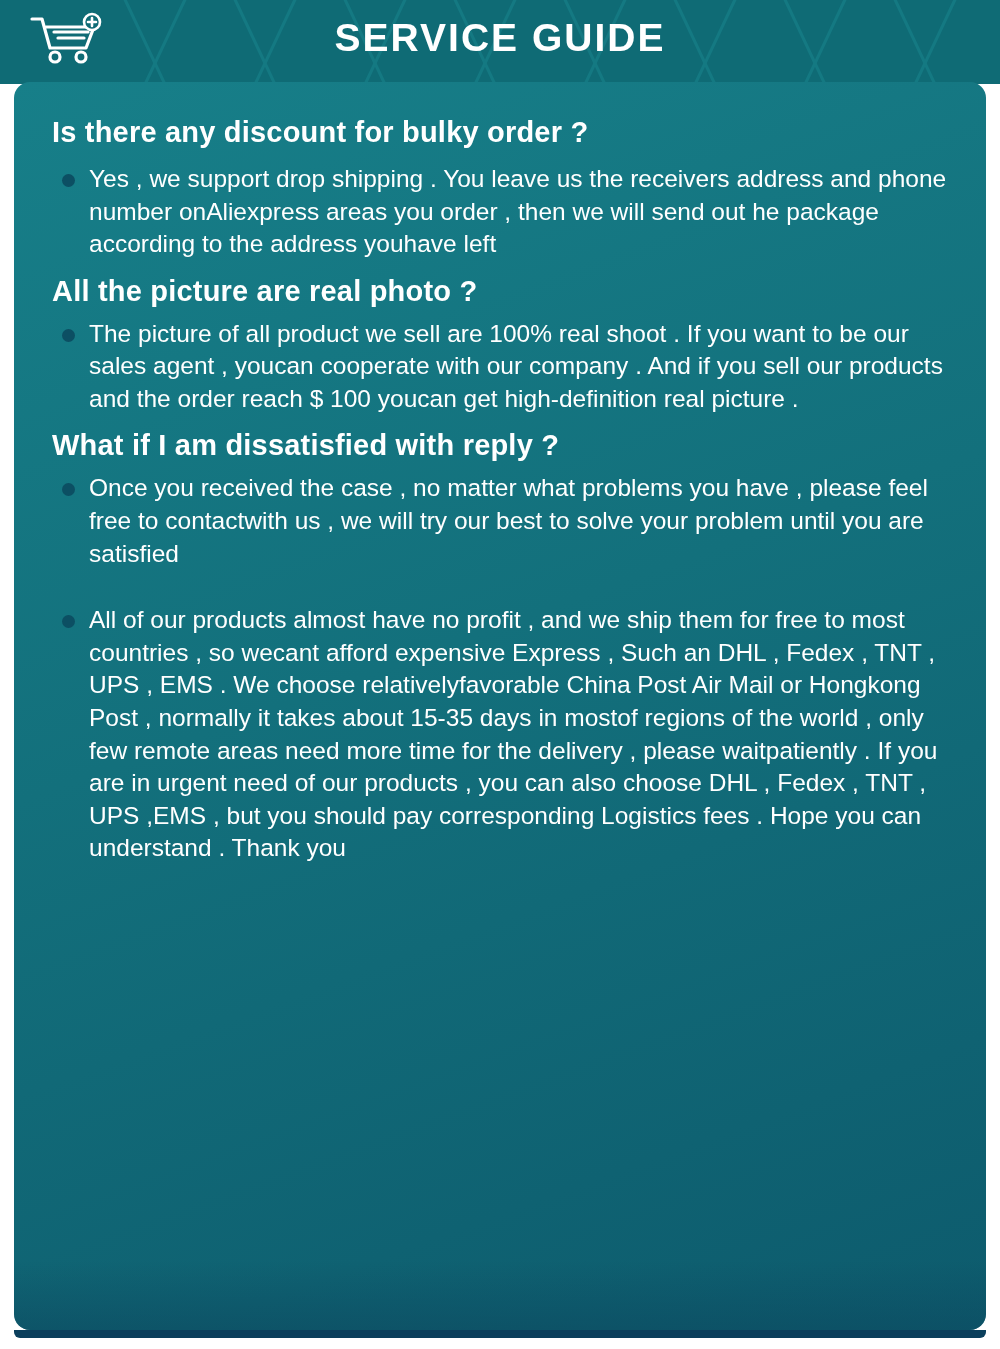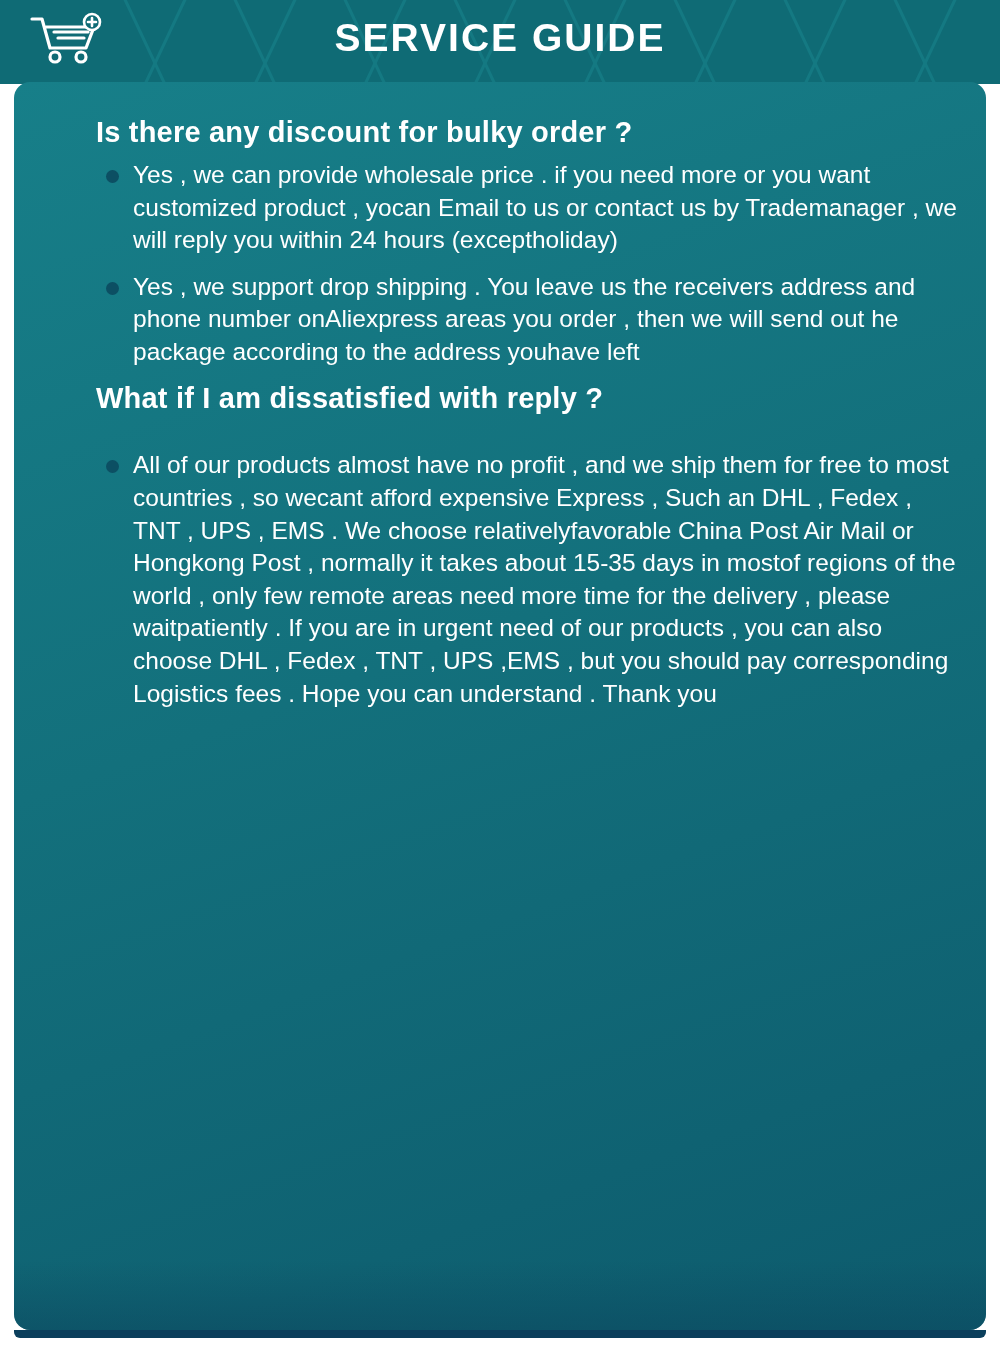--- a/index.html
+++ b/index.html
@@ -76,21 +76,21 @@
   .bottom-strip {
     position: absolute;
     left: 14px;
     top: 1330px;
     width: 972px;
     height: 8px;
     background: #0b3f5c;
     border-radius: 0 0 6px 6px;
   }
 
-  .qa-block { margin-bottom: 14px; margin-left: 44px; }
+  .qa-block { margin-bottom: 14px; }
   .qa-block.gap-extra { margin-top: 34px; }
 
   .q {
     color: #ffffff;
     font-size: 29px;
     font-weight: bold;
     margin: 0 0 10px 0;
     letter-spacing: 0.2px;
   }
   .a-row {
@@ -156,38 +156,43 @@
         </g>
       </svg>
     </div>
     <div class="header-title">SERVICE GUIDE</div>
   </div>
 
   <div class="panel-outer">
 
     <div class="qa-block">
       <h2 class="q">Is there any discount for bulky order ?</h2>
-      <div class="a-row">
-        <span class="bullet"></span>
-        <p class="a">Yes , we can provide wholesale price . if you need more or you want customized product , yocan Email to us or contact us by Trademanager , we will reply you within 24 hours (exceptholiday)</p>
-      </div>
     </div>
 
     <div class="qa-block">
       <div class="a-row">
         <span class="bullet"></span>
         <p class="a">Yes , we support drop shipping . You leave us the receivers address and phone number onAliexpress areas you order , then we will send out he package according to the address youhave left</p>
       </div>
     </div>
 
     <div class="qa-block">
+      <h2 class="q">All the picture are real photo ?</h2>
+      <div class="a-row">
+        <span class="bullet"></span>
+        <p class="a">The picture of all product we sell are 100% real shoot . If you want to be our sales agent , youcan cooperate with our company . And if you sell our products and the order reach $ 100 youcan get high-definition real picture .</p>
+      </div>
     </div>
 
     <div class="qa-block">
       <h2 class="q">What if I am dissatisfied with reply ?</h2>
+      <div class="a-row">
+        <span class="bullet"></span>
+        <p class="a">Once you received the case , no matter what problems you have , please feel free to contactwith us , we will try our best to solve your problem until you are satisfied</p>
+      </div>
     </div>
 
     <div class="qa-block gap-extra">
       <div class="a-row">
         <span class="bullet"></span>
         <p class="a">All of our products almost have no profit , and we ship them for free to most countries , so wecant afford expensive Express , Such an DHL , Fedex , TNT , UPS , EMS . We choose relativelyfavorable China Post Air Mail or Hongkong Post , normally it takes about 15-35 days in mostof regions of the world , only few remote areas need more time for the delivery , please waitpatiently . If you are in urgent need of our products , you can also choose DHL , Fedex , TNT , UPS ,EMS , but you should pay corresponding Logistics fees . Hope you can understand . Thank you</p>
       </div>
     </div>
 
   </div>

